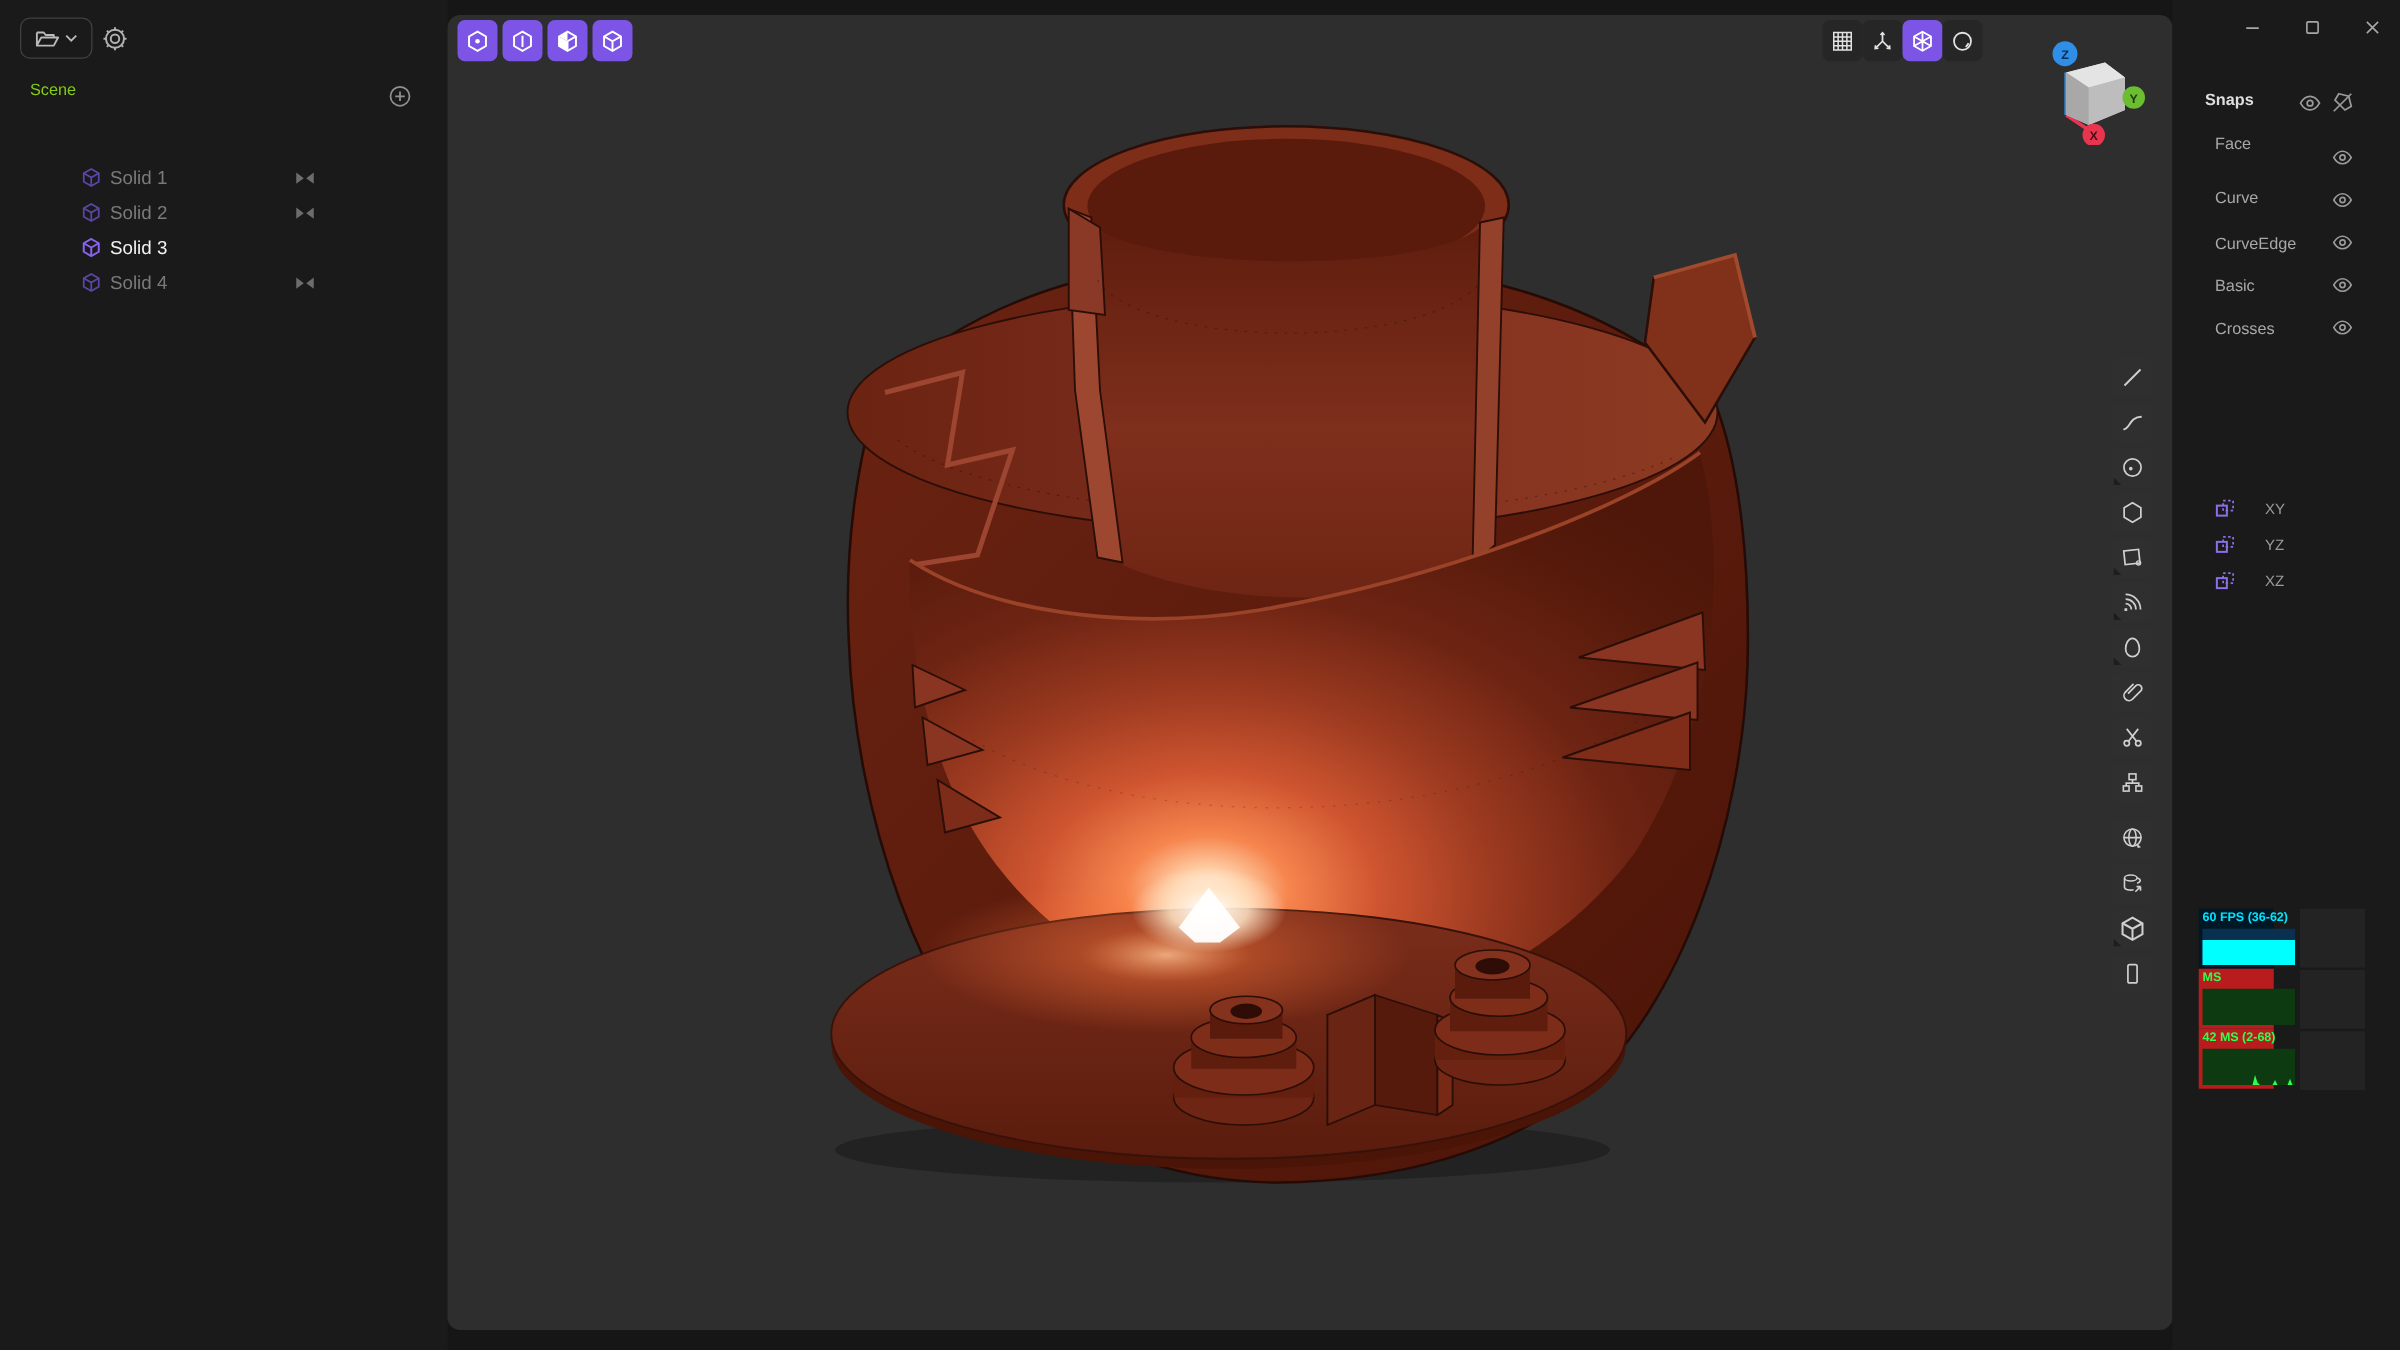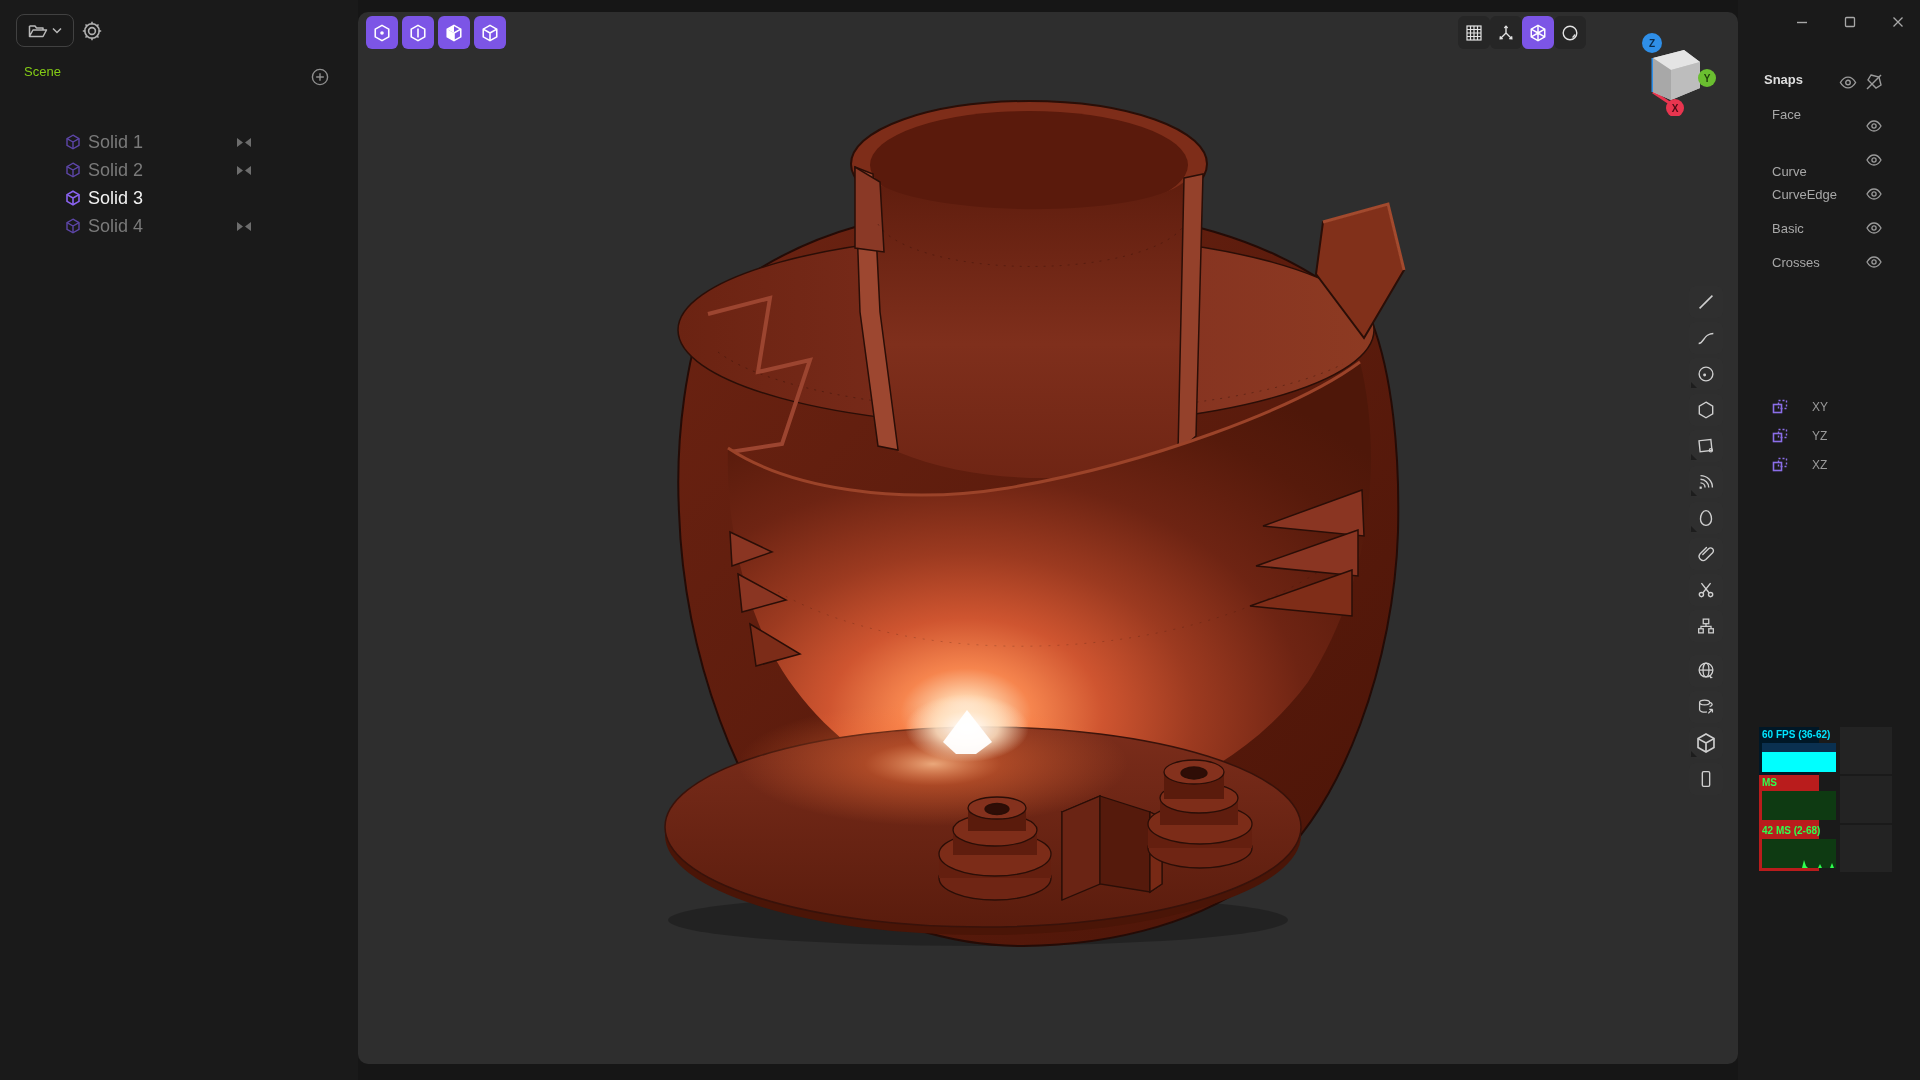--- a/index.html
+++ b/index.html
@@ -16,21 +16,21 @@
               border-radius:8px; display:flex; align-items:center; justify-content:center; gap:4px; cursor:pointer; }
   .gear { left:80px; top:19px; width:24px; height:24px; }
   .scene-title { left:24px; top:64px; font-size:13px; font-weight:normal; color:#84cc16; }
   .plus-icon { left:311px; top:68px; width:18px; height:18px; }
 
   .tree-row { left:0; width:358px; height:28px; display:flex; align-items:center; cursor:pointer; }
   .tree-row .chev   { position:absolute; left:26px; width:12px; height:12px; }
   .tree-row .ficon  { position:absolute; left:44px; width:18px; height:16px; }
   .tree-row .flabel { position:absolute; left:70px; font-size:13px; color:#b5b5b5; }
   .item-row .cube   { position:absolute; left:65px; width:16px; height:16px; }
-  .item-row .ilabel { position:absolute; left:88px; font-size:18px; color:#7a7a7a; }
+  .item-row .ilabel { position:absolute; left:88px; font-size:15px; color:#7a7a7a; }
   .item-row.selected .ilabel { color:#f2f2f2; }
   .item-row .hid    { position:absolute; left:236px; width:16px; height:11px; }
 
   
   #viewport { left:358px; top:12px; width:1380px; height:1052px; background:#2e2e2e; border-radius:10px; }
 
   .tb-btn { position:absolute; width:32px; height:33px; border-radius:6px; display:flex;
             align-items:center; justify-content:center; cursor:pointer; }
   .tb-purple { background:#7c55e6; }
   .tb-dark   { background:#262626; }
@@ -521,21 +521,21 @@
     </svg>
 </div>
 
 <div class="snap-row-label" style="top:107px;">Face</div>
 <div class="eye" style="left:1866px;top:120px;">
   <svg width="16" height="12" viewBox="0 0 16 12">
       <path d="M1,6 C3,2.5 6,1 8,1 C10,1 13,2.5 15,6 C13,9.5 10,11 8,11 C6,11 3,9.5 1,6 Z" fill="none" stroke="#9a9a9a" stroke-width="1.3"></path>
       <circle cx="8" cy="6" r="2.1" fill="none" stroke="#9a9a9a" stroke-width="1.3"></circle>
     </svg>
 </div>
-<div class="snap-row-label" style="top:164px;">Curve</div>
+<div class="snap-row-label" style="top:150px;">Curve</div>
 <div class="eye" style="left:1866px;top:154px;">
   <svg width="16" height="12" viewBox="0 0 16 12">
       <path d="M1,6 C3,2.5 6,1 8,1 C10,1 13,2.5 15,6 C13,9.5 10,11 8,11 C6,11 3,9.5 1,6 Z" fill="none" stroke="#9a9a9a" stroke-width="1.3"></path>
       <circle cx="8" cy="6" r="2.1" fill="none" stroke="#9a9a9a" stroke-width="1.3"></circle>
     </svg>
 </div>
 <div class="snap-row-label" style="top:187px;">CurveEdge</div>
 <div class="eye" style="left:1866px;top:188px;">
   <svg width="16" height="12" viewBox="0 0 16 12">
       <path d="M1,6 C3,2.5 6,1 8,1 C10,1 13,2.5 15,6 C13,9.5 10,11 8,11 C6,11 3,9.5 1,6 Z" fill="none" stroke="#9a9a9a" stroke-width="1.3"></path>

